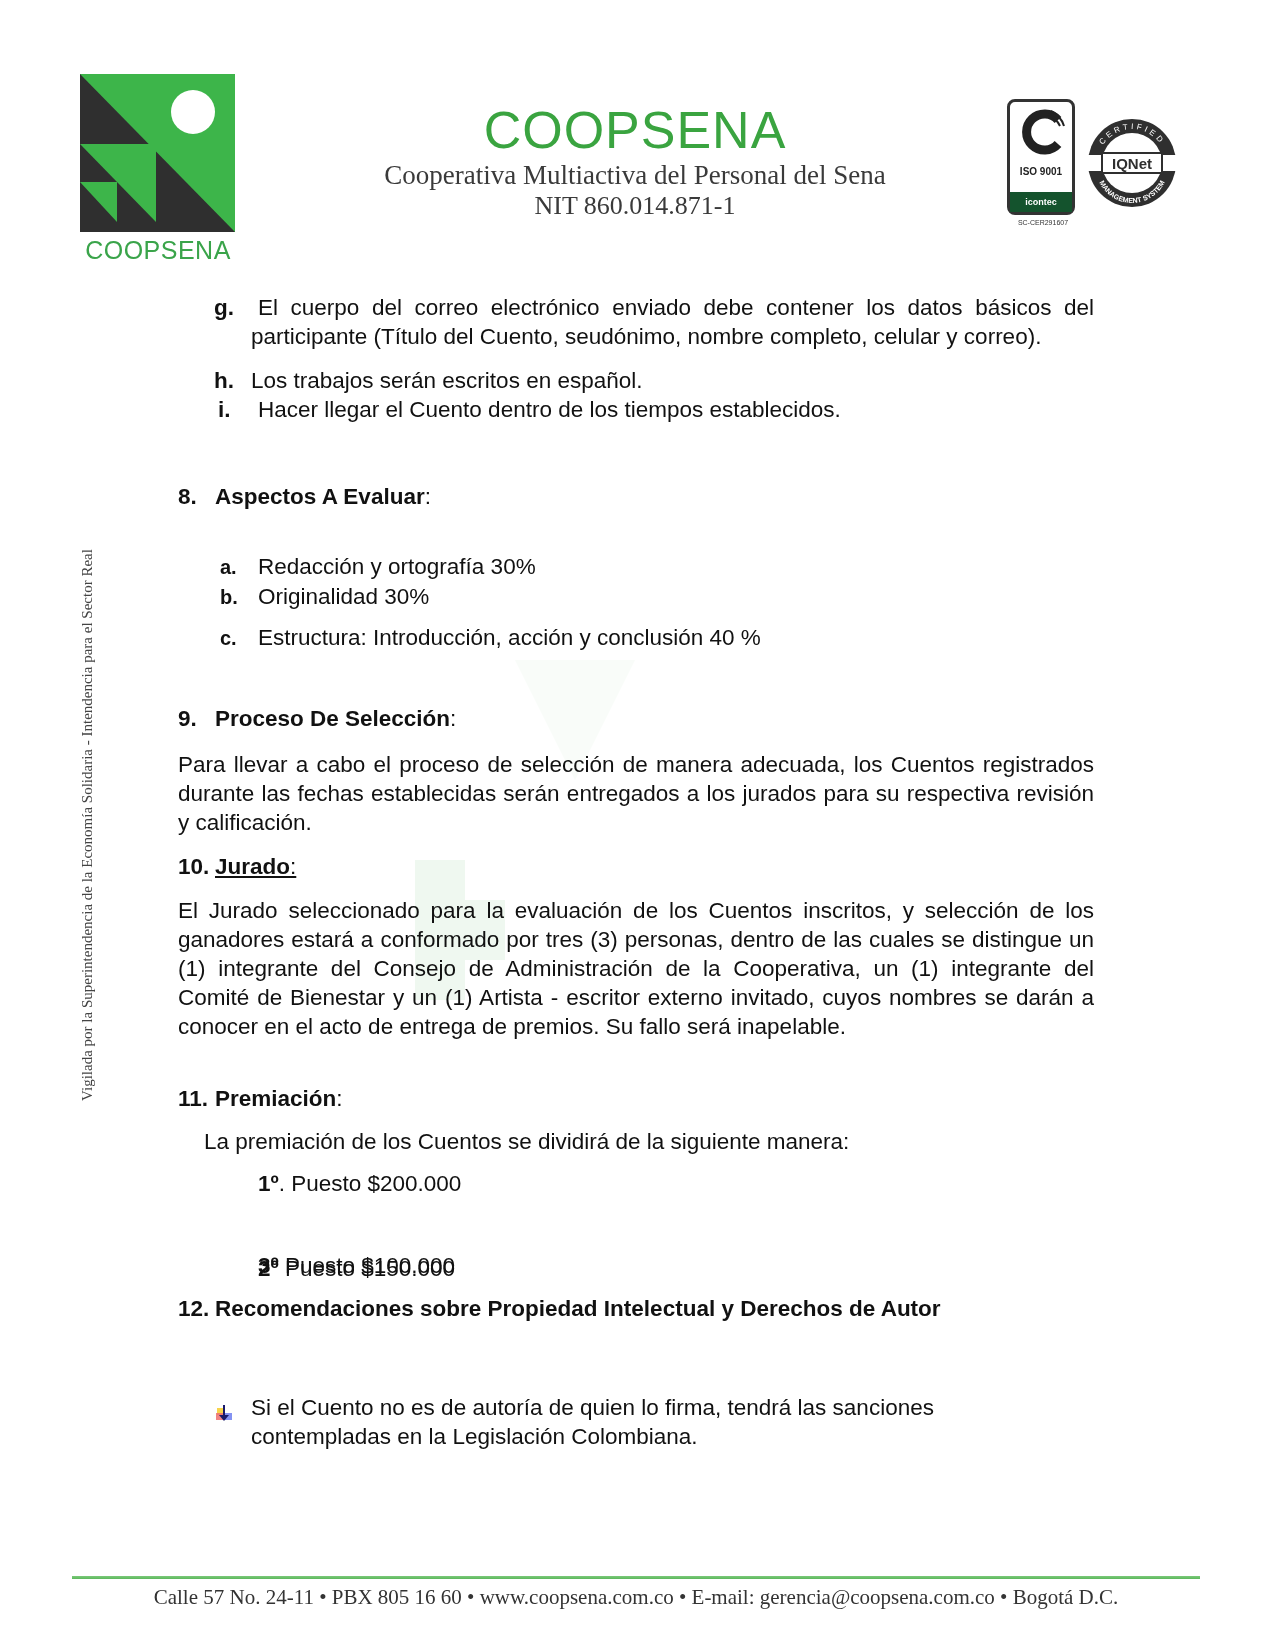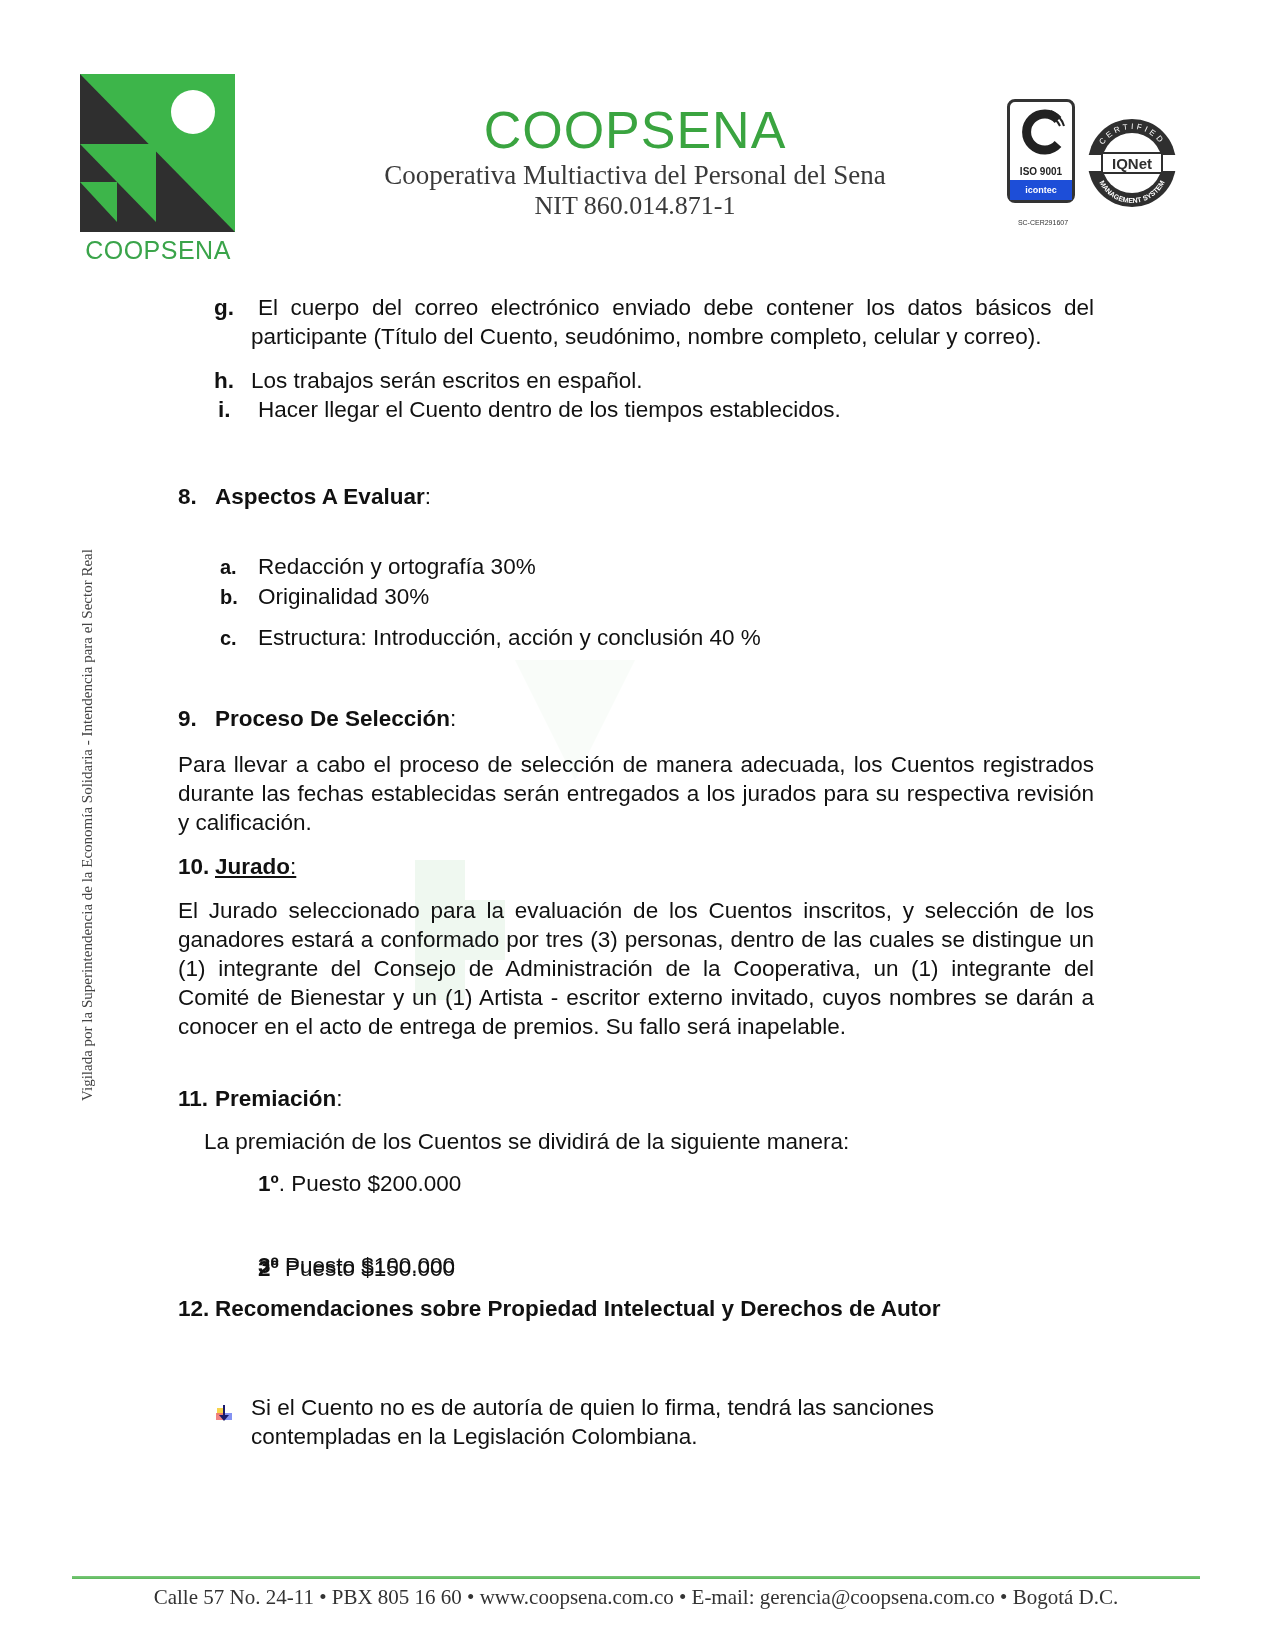--- a/index.html
+++ b/index.html
@@ -21,27 +21,27 @@
   }
   #hdr-subtitle {
     left: 330px; top: 160px; width: 610px; text-align: center;
     font-family: "Liberation Serif", serif; font-size: 27px; color: #3a3a3a; line-height: 30px;
   }
   #hdr-nit {
     left: 330px; top: 191px; width: 610px; text-align: center;
     font-family: "Liberation Serif", serif; font-size: 26px; color: #3a3a3a; line-height: 30px;
   }
   #iso-badge {
-    left: 1007px; top: 99px; width: 68px; height: 104px;
+    left: 1007px; top: 99px; width: 68px; height: 116px;
     border: 3px solid #333; border-radius: 8px; box-sizing: border-box; background: #fff;
   }
   #iso-c { position: absolute; left: 8px; top: 6px; width: 48px; height: 48px; }
   #iso-label { position: absolute; left: 0; top: 64px; width: 100%; text-align: center; font-size: 10px; font-weight: bold; color: #222; }
   #iso-bar {
-    position: absolute; left: 0; bottom: 0; width: 100%; height: 20px; background: #1d4ed8;
+    position: absolute; left: 0; bottom: 0; width: 100%; height: 20px; background: #14532d;
     color: #fff; font-size: 9px; font-weight: bold; text-align: center; line-height: 20px;
   }
   #iso-code { left: 998px; top: 219px; width: 90px; text-align: center; font-size: 7px; color: #333; }
   #iqnet { left: 1086px; top: 117px; width: 92px; height: 92px; }
 
   
   #side-text {
     left: 87px; top: 825px; width: 620px;
     transform: translate(-50%, -50%) rotate(-90deg); transform-origin: center;
     font-family: "Liberation Serif", serif; font-size: 15px; color: #444; white-space: nowrap; text-align: center;

